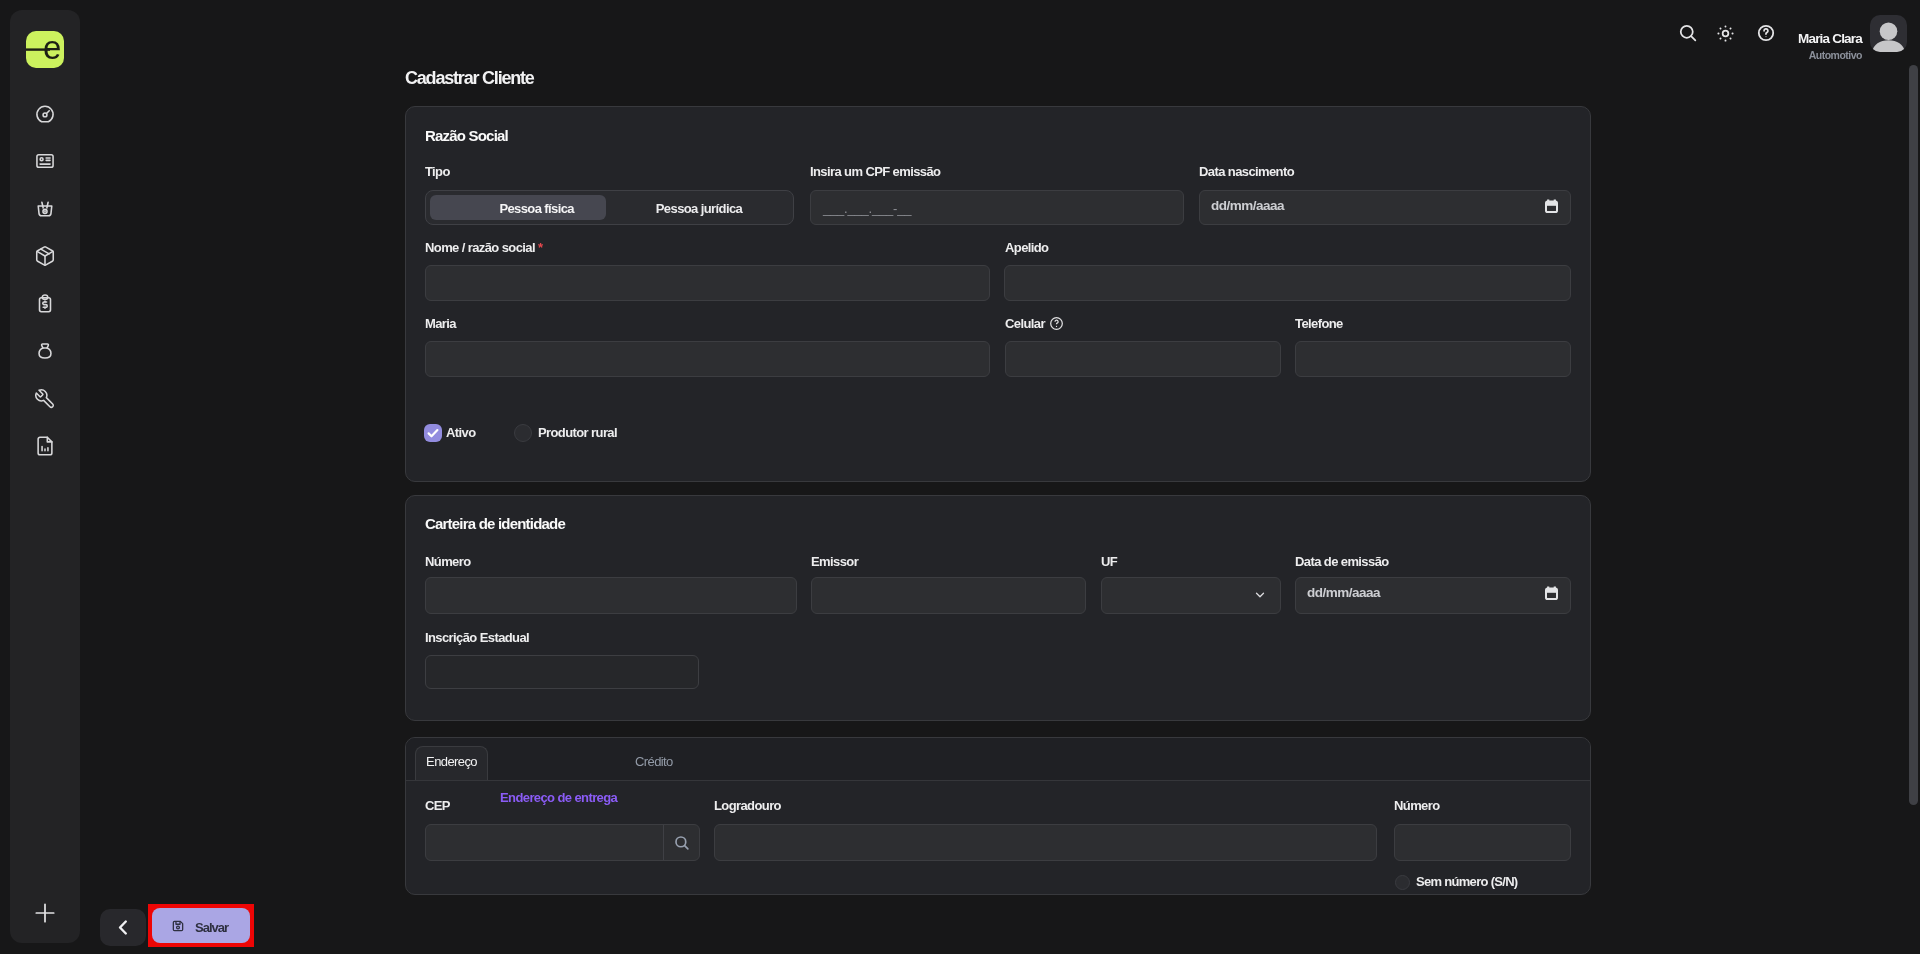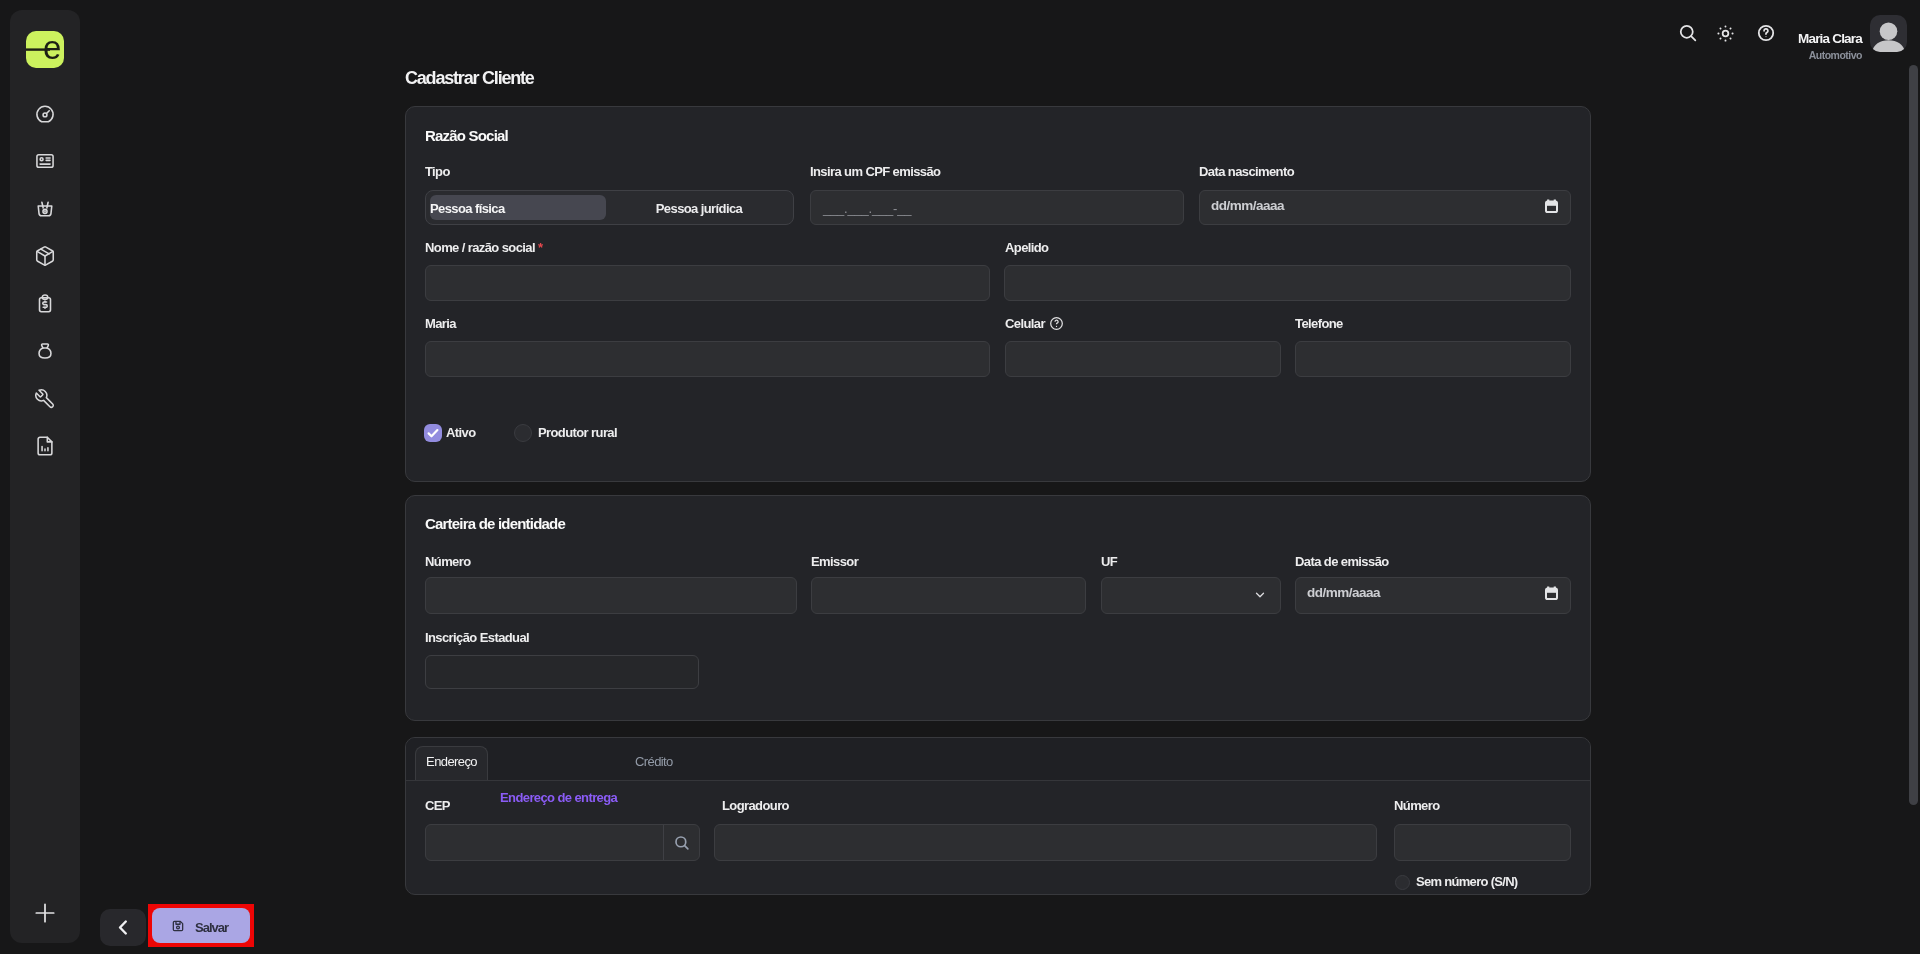--- a/index.html
+++ b/index.html
@@ -98,21 +98,21 @@
 
   <div class="card" style="top:106px;height:376px;"></div>
   <div class="ctitle" style="left:425px;top:127px;">Razão Social</div>
 
   <div class="label" style="left:425px;top:164px;">Tipo</div>
   <div class="label" style="left:810px;top:164px;">Insira um CPF emissão</div>
   <div class="label" style="left:1199px;top:164px;">Data nascimento</div>
 
   <div class="abs" style="left:425px;top:190px;width:369px;height:35px;background:#2a2b2f;border:1px solid #3f4045;border-radius:8px;box-sizing:border-box;"></div>
   <div class="abs" style="left:430px;top:195px;width:176px;height:25px;background:#464750;border-radius:6px;"></div>
-  <div class="abs" style="left:430px;top:201px;width:144px;text-align:left;font-size:13px;font-weight:700;color:#f5f5f6;letter-spacing:-0.6px;">Pessoa física</div>
+  <div class="abs" style="left:430px;top:201px;width:144px;text-align:right;font-size:13px;font-weight:700;color:#f5f5f6;letter-spacing:-0.6px;">Pessoa física</div>
   <div class="abs" style="left:608px;top:201px;width:182px;text-align:center;font-size:13px;font-weight:700;color:#ececee;letter-spacing:-0.6px;">Pessoa jurídica</div>
 
   <div class="input" style="left:810px;top:190px;width:374px;height:35px;"></div>
   <div class="ph" style="left:823px;top:201px;color:#8f9096;">___.___.___-__</div>
 
   <div class="input" style="left:1199px;top:190px;width:372px;height:35px;"></div>
   <div class="ph" style="left:1211px;top:198px;color:#cdced2;font-weight:700;font-size:13.5px;letter-spacing:-0.5px;">dd/mm/aaaa</div>
   <svg class="abs" style="left:1545px;top:199px;" width="13" height="14" viewBox="0 0 13 14" fill="none" stroke="#e3e4e6">
     <path d="M3.2 0.5v3M9.8 0.5v3" stroke-width="2.2"></path>
     <rect x="1" y="2.6" width="11" height="10.4" rx="1.6" stroke-width="2"></rect>
@@ -170,21 +170,21 @@
 
   <div class="card" style="top:737px;height:158px;overflow:hidden;">
     <div style="position:absolute;left:0;top:0;width:100%;height:43px;background:#1f2024;border-bottom:1px solid #35363a;box-sizing:border-box;"></div>
   </div>
   <div class="abs" style="left:415px;top:746px;width:73px;height:34px;background:#27282c;border:1px solid #3a3b3f;border-bottom:none;border-radius:8px 8px 0 0;box-sizing:border-box;"></div>
   <div class="abs" style="left:415px;top:754px;width:73px;text-align:center;font-size:13px;font-weight:400;color:#f2f2f3;letter-spacing:-0.6px;">Endereço</div>
   <div class="abs" style="left:500px;top:790px;font-size:13px;font-weight:700;color:#8b5cf6;letter-spacing:-0.6px;">Endereço de entrega</div>
   <div class="abs" style="left:635px;top:754px;font-size:13px;font-weight:400;color:#939ba8;letter-spacing:-0.6px;">Crédito</div>
 
   <div class="label" style="left:425px;top:798px;">CEP</div>
-  <div class="label" style="left:714px;top:798px;margin-left:8px;">Logradouro</div>
+  <div class="label" style="left:714px;top:798px;">Logradouro</div>
   <div class="label" style="left:1394px;top:798px;">Número</div>
 
   <div class="input" style="left:425px;top:824px;width:275px;height:37px;"></div>
   <div class="abs" style="left:663px;top:825px;width:1px;height:35px;background:#3f4045;"></div>
   <svg class="abs" style="left:673px;top:834px;" width="18" height="18" viewBox="0 0 24 24" fill="none" stroke="#98a1b0" stroke-width="2.2" stroke-linecap="round">
     <circle cx="10.5" cy="10.5" r="6.5"></circle>
       <path d="m15.5 15.5 4.3 4.3"></path>
   </svg>
   <div class="input" style="left:714px;top:824px;width:663px;height:37px;"></div>
   <div class="input" style="left:1394px;top:824px;width:177px;height:37px;"></div>

